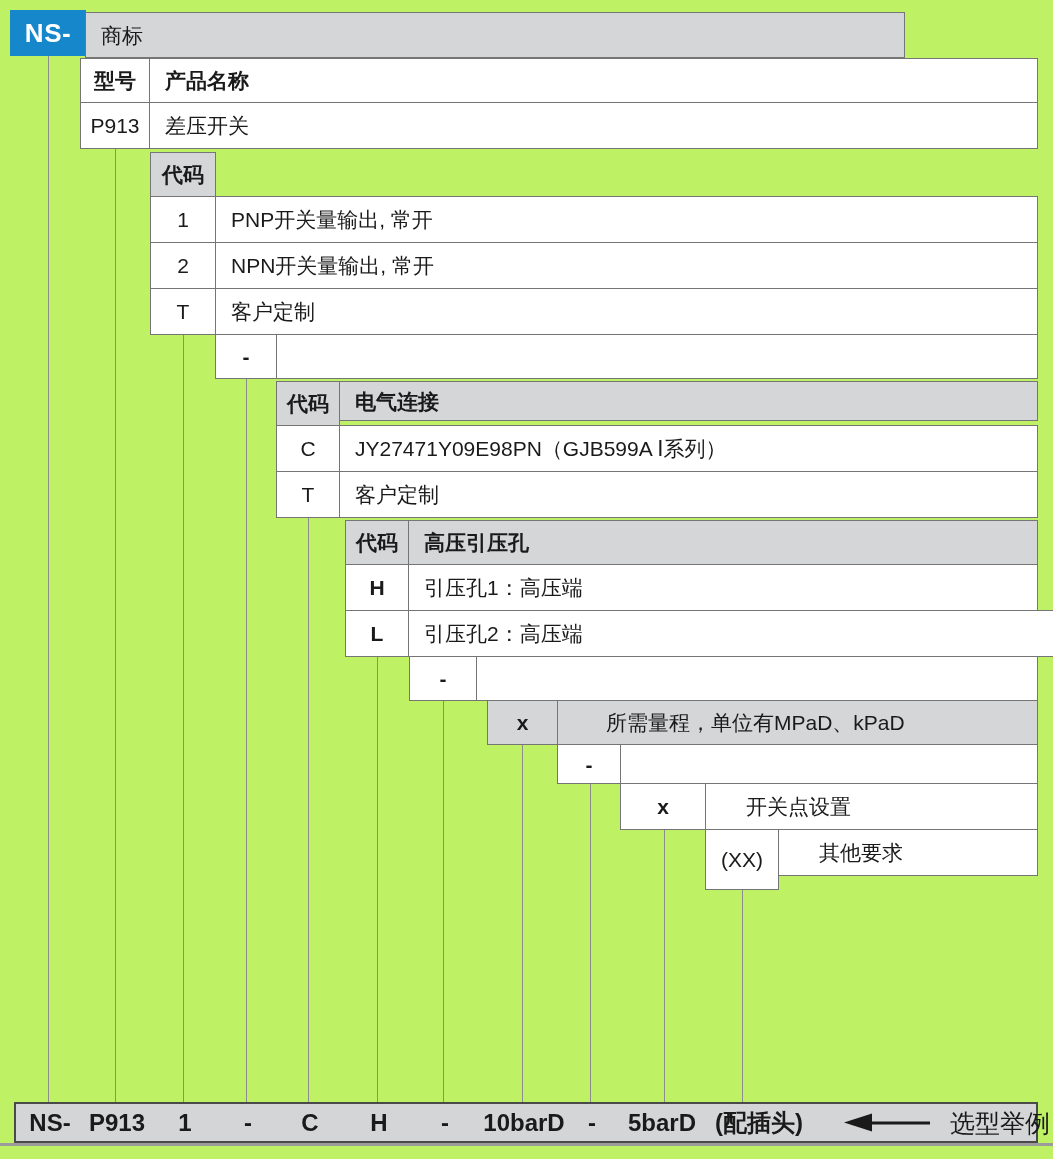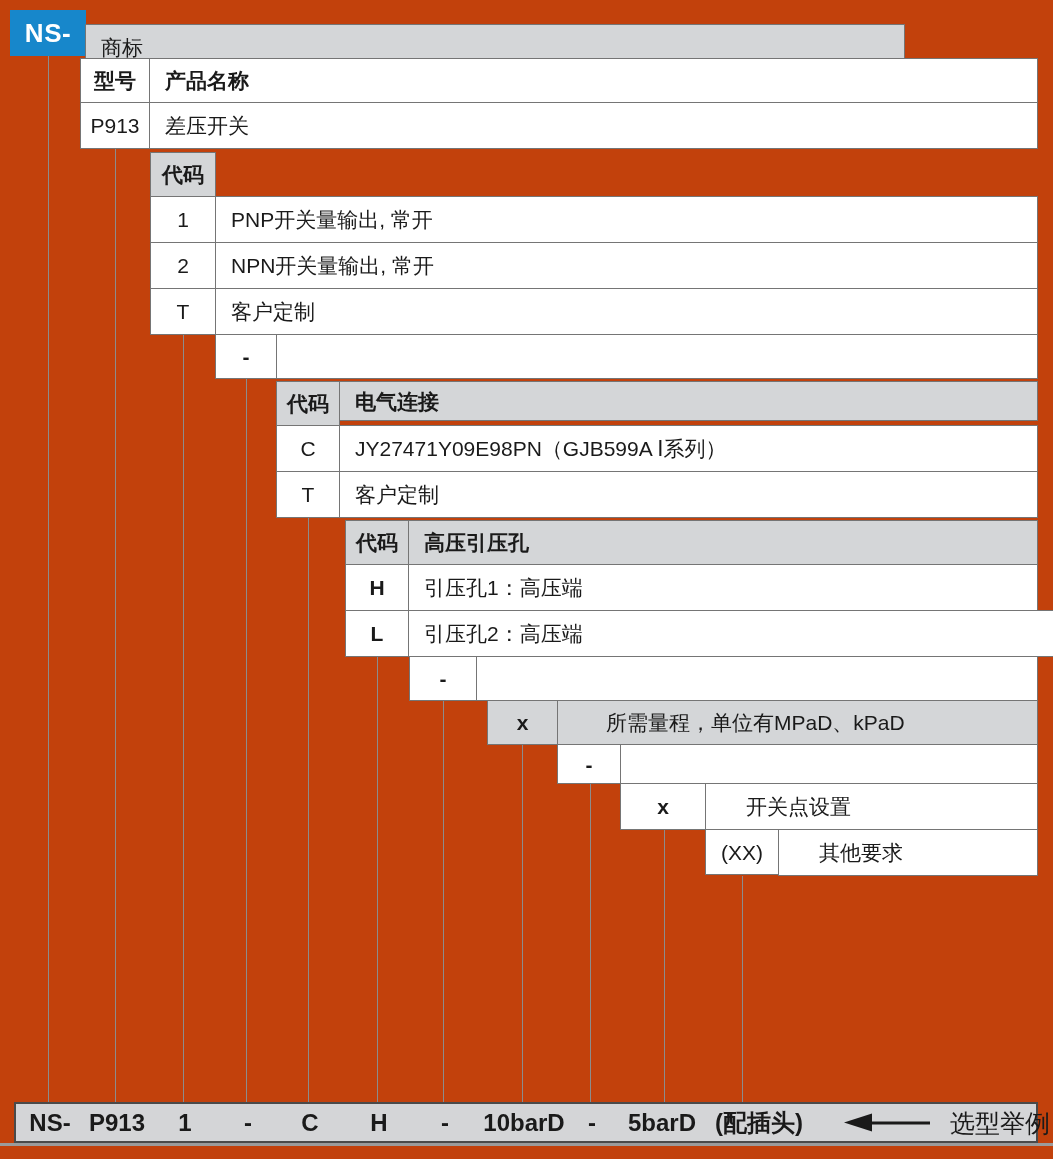--- a/index.html
+++ b/index.html
@@ -1,21 +1,21 @@
 <!DOCTYPE html>
 <html style="--blue: #1787cb; --gray: #d4d6d8; --bd: #757575; --line: #8c8c8c; --exbg: #d4d5d7; --exbd: #4a4a4a;"><head>
 <meta charset="utf-8">
 <style>
   :root{
     --blue:#1787cb; --gray:#d4d6d8; --bd:#757575; --ink:#1a1a1a;
     --exbg:#d4d5d7; --exbd:#4a4a4a; --line:#8c8c8c;
   }
   html,body{margin:0;padding:0;background:#fff;}
   .stage{
-    position:relative;width:1053px;height:1159px;background:#c2410c;overflow:hidden;
+    position:relative;width:1053px;height:1159px;background:#bef264;overflow:hidden;
     font-family:"Liberation Sans","DejaVu Sans",sans-serif;color:var(--ink);
   }
   .cell{
     position:absolute;box-sizing:border-box;border:1px solid var(--bd);
     background:#fff;display:flex;align-items:center;font-size:21px;line-height:1;
     white-space:nowrap;
   }
   .center{justify-content:center;}
   .gray{background:var(--gray);}
   .bold{font-weight:bold;}
@@ -52,21 +52,21 @@
   <div class="vline" style="left:246px;top:379px;height:723px"></div>
   <div class="vline" style="left:308px;top:518px;height:584px"></div>
   <div class="vline" style="left:377px;top:657px;height:445px"></div>
   <div class="vline" style="left:443px;top:701px;height:401px"></div>
   <div class="vline" style="left:522px;top:745px;height:357px"></div>
   <div class="vline" style="left:590px;top:784px;height:318px"></div>
   <div class="vline" style="left:664px;top:830px;height:272px"></div>
   <div class="vline" style="left:742px;top:876px;height:226px"></div>
 
   <div class="cell ns" style="left:10px;top:10px;width:76px;height:46px">NS-</div>
-  <div class="cell gray pad" style="left:85px;top:24px;width:820px;height:46px">商标</div>
+  <div class="cell gray pad" style="left:85px;top:12px;width:820px;height:46px">商标</div>
 
   <div class="cell bold center" style="left:80px;top:58px;width:70px;height:45px">型号</div>
   <div class="cell bold pad" style="left:149px;top:58px;width:889px;height:45px">产品名称</div>
   <div class="cell center" style="left:80px;top:102px;width:70px;height:47px">P913</div>
   <div class="cell pad" style="left:149px;top:102px;width:889px;height:47px">差压开关</div>
 
   <div class="cell gray bold center" style="left:150px;top:152px;width:66px;height:45px">代码</div>
   <div class="cell center" style="left:150px;top:196px;width:66px;height:47px">1</div>
   <div class="cell pad" style="left:215px;top:196px;width:823px;height:47px">PNP开关量输出, 常开</div>
   <div class="cell center" style="left:150px;top:242px;width:66px;height:47px">2</div>
@@ -93,21 +93,21 @@
   <div class="cell" style="left:476px;top:656px;width:562px;height:45px"></div>
 
   <div class="cell gray bold center" style="left:487px;top:700px;width:71px;height:45px">x</div>
   <div class="cell gray pad2" style="left:557px;top:700px;width:481px;height:45px">所需量程，单位有MPaD、kPaD</div>
   <div class="cell bold center" style="left:557px;top:744px;width:64px;height:40px">-</div>
   <div class="cell" style="left:620px;top:744px;width:418px;height:40px"></div>
 
   <div class="cell bold center" style="left:620px;top:783px;width:86px;height:47px">x</div>
   <div class="cell pad3" style="left:705px;top:783px;width:333px;height:47px">开关点设置</div>
 
-  <div class="cell center" style="left:705px;top:829px;width:74px;height:46px">(XX)</div>
+  <div class="cell center" style="left:705px;top:829px;width:74px;height:61px">(XX)</div>
   <div class="cell pad3" style="left:778px;top:829px;width:260px;height:47px">其他要求</div>
 
   <div class="exbox">
     <span class="exitem" style="left:34px">NS-</span>
     <span class="exitem" style="left:101px">P913</span>
     <span class="exitem" style="left:169px">1</span>
     <span class="exitem" style="left:232px">-</span>
     <span class="exitem" style="left:294px">C</span>
     <span class="exitem" style="left:363px">H</span>
     <span class="exitem" style="left:429px">-</span>

